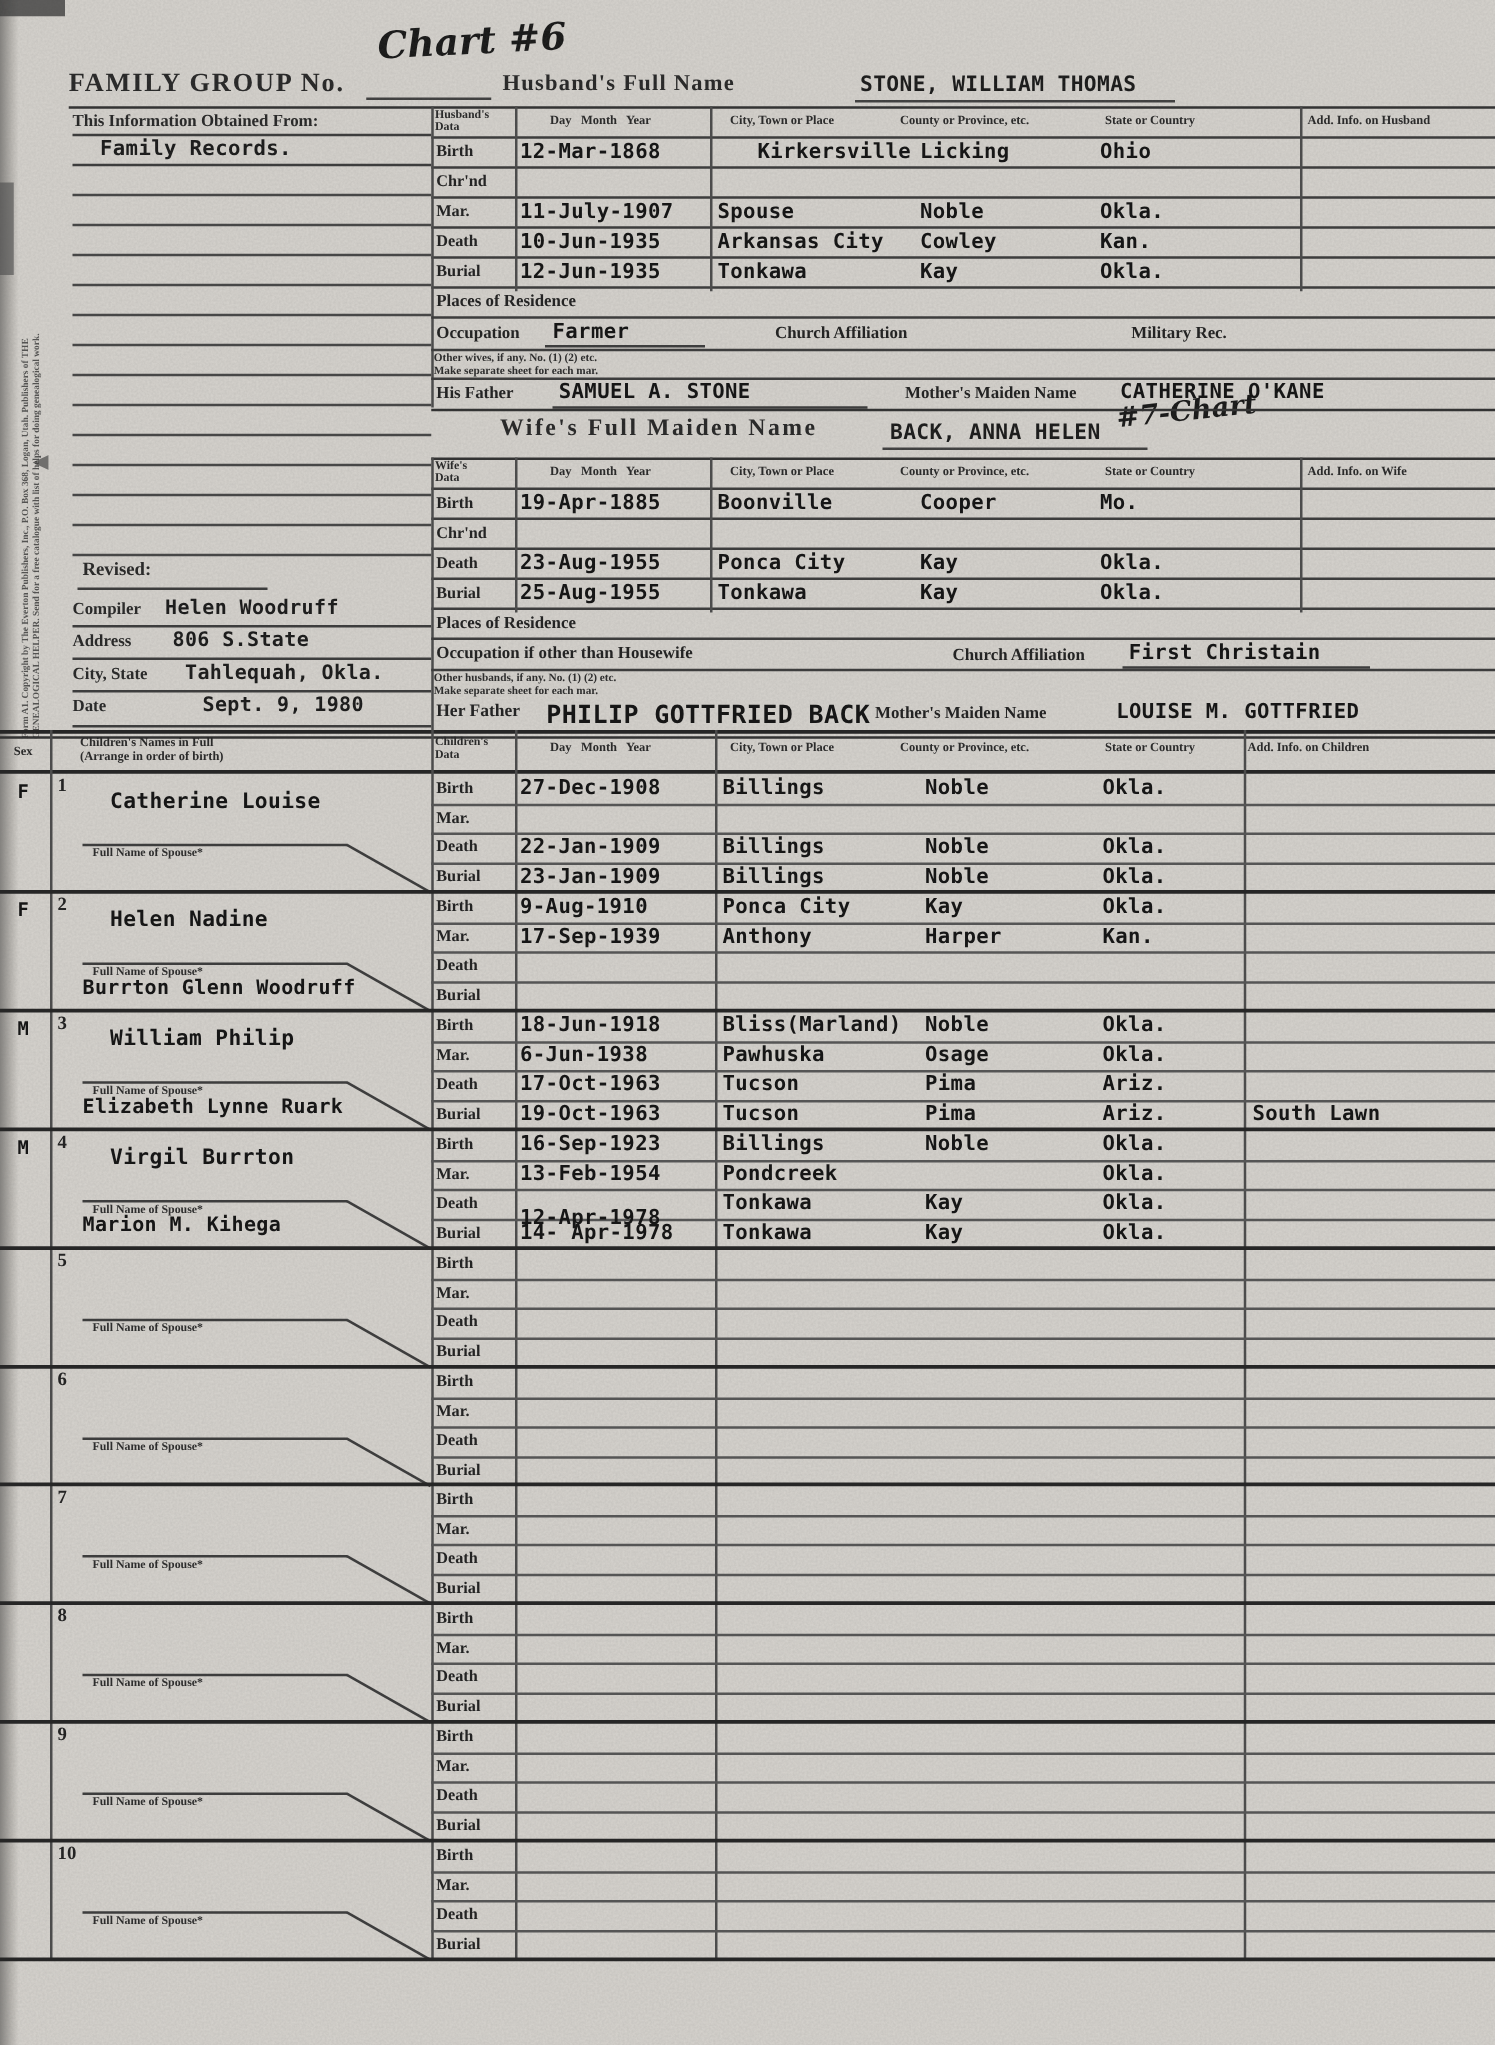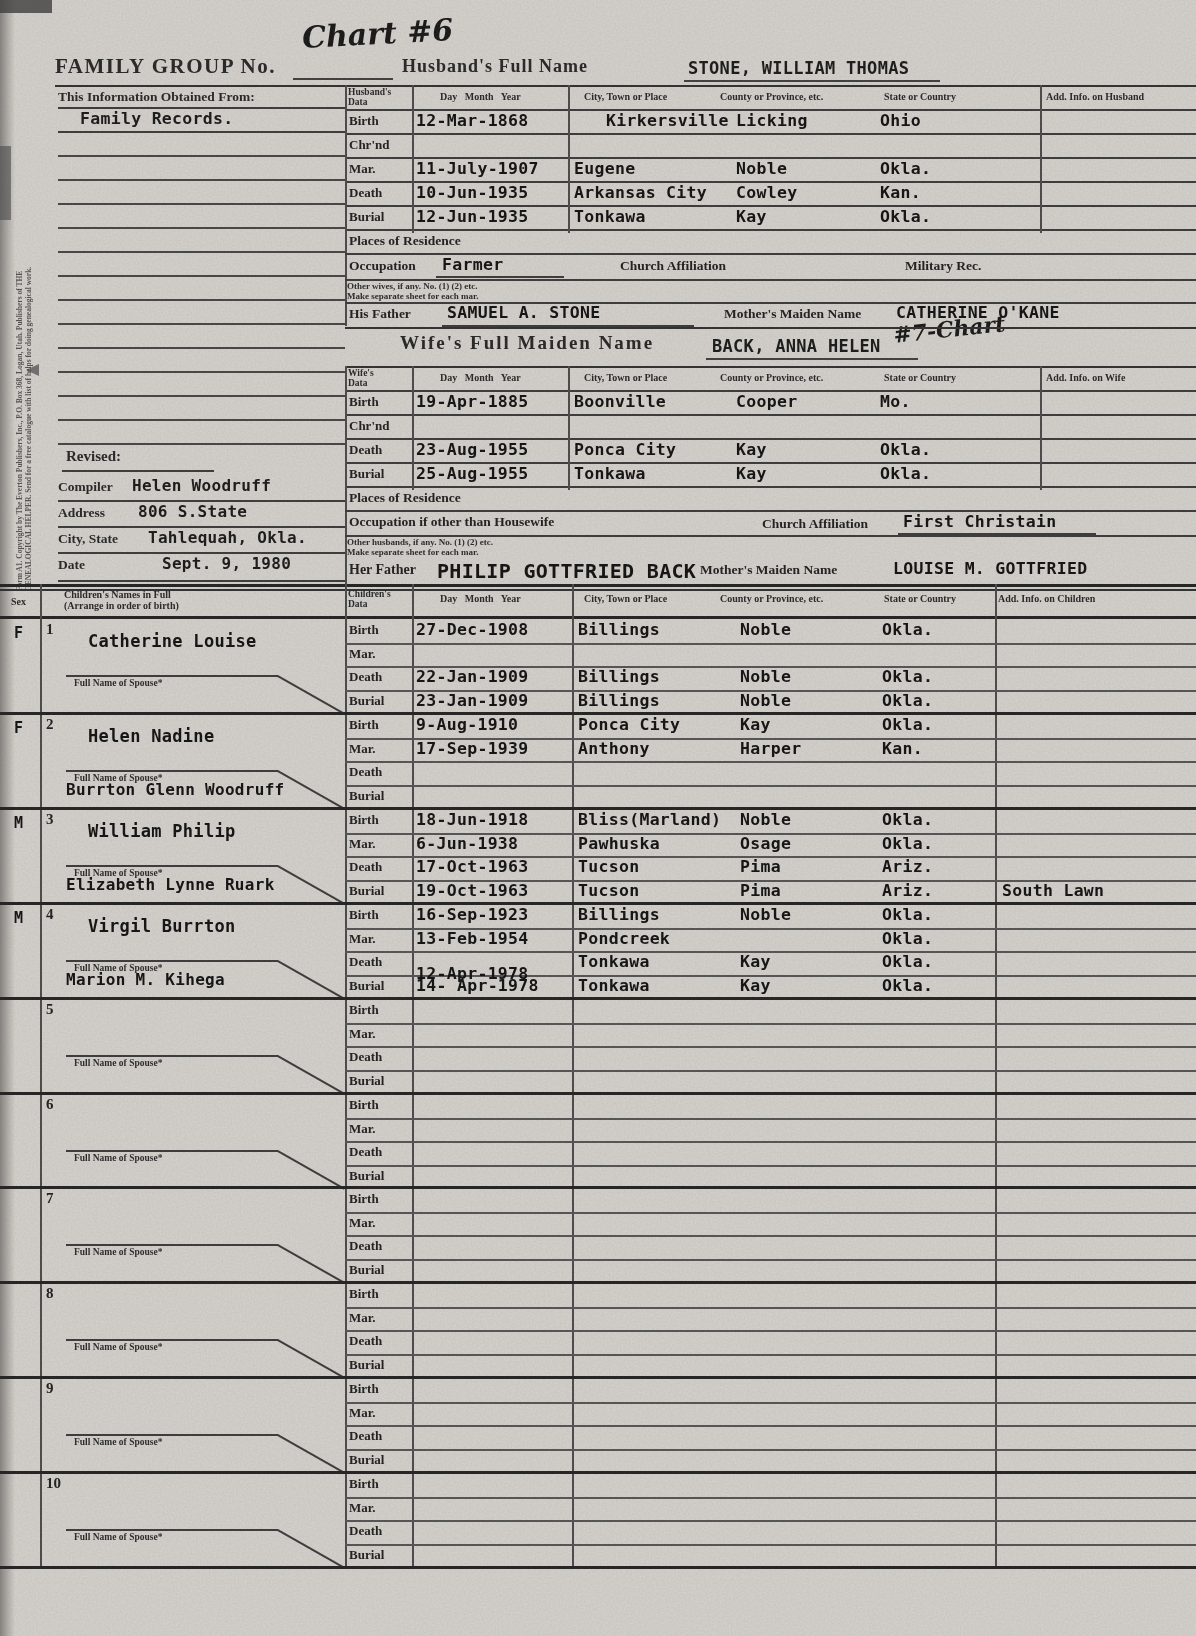--- a/index.html
+++ b/index.html
@@ -75,21 +75,21 @@
     <div class="a pl" style="left: 349px; top: 113px; font-size: 13px;">Birth</div>
     <div class="a tw" style="left: 416px; top: 111px; font-size: 16.5px;">12-Mar-1868</div>
     <div class="a tw" style="left: 574px; top: 111px; font-size: 16.5px; margin-left: 32px;">Kirkersville</div>
     <div class="a tw" style="left: 736px; top: 111px; font-size: 16.5px;">Licking</div>
     <div class="a tw" style="left: 880px; top: 111px; font-size: 16.5px;">Ohio</div>
     <div class="a" style="left: 345px; top: 133px; width: 851px; height: 2px; background: rgb(61, 61, 61);"></div>
     <div class="a pl" style="left: 349px; top: 137px; font-size: 13px;">Chr'nd</div>
     <div class="a" style="left: 345px; top: 157px; width: 851px; height: 2px; background: rgb(61, 61, 61);"></div>
     <div class="a pl" style="left: 349px; top: 161px; font-size: 13px;">Mar.</div>
     <div class="a tw" style="left: 416px; top: 159px; font-size: 16.5px;">11-July-1907</div>
-    <div class="a tw" style="left: 574px; top: 159px; font-size: 16.5px;">Eugene</div>
+    <div class="a tw" style="left: 574px; top: 159px; font-size: 16.5px;">Spouse</div>
     <div class="a tw" style="left: 736px; top: 159px; font-size: 16.5px;">Noble</div>
     <div class="a tw" style="left: 880px; top: 159px; font-size: 16.5px;">Okla.</div>
     <div class="a" style="left: 345px; top: 181px; width: 851px; height: 2px; background: rgb(61, 61, 61);"></div>
     <div class="a pl" style="left: 349px; top: 185px; font-size: 13px;">Death</div>
     <div class="a tw" style="left: 416px; top: 183px; font-size: 16.5px;">10-Jun-1935</div>
     <div class="a tw" style="left: 574px; top: 183px; font-size: 16.5px;">Arkansas City</div>
     <div class="a tw" style="left: 736px; top: 183px; font-size: 16.5px;">Cowley</div>
     <div class="a tw" style="left: 880px; top: 183px; font-size: 16.5px;">Kan.</div>
     <div class="a" style="left: 345px; top: 205px; width: 851px; height: 2px; background: rgb(61, 61, 61);"></div>
     <div class="a pl" style="left: 349px; top: 209px; font-size: 13px;">Burial</div>

